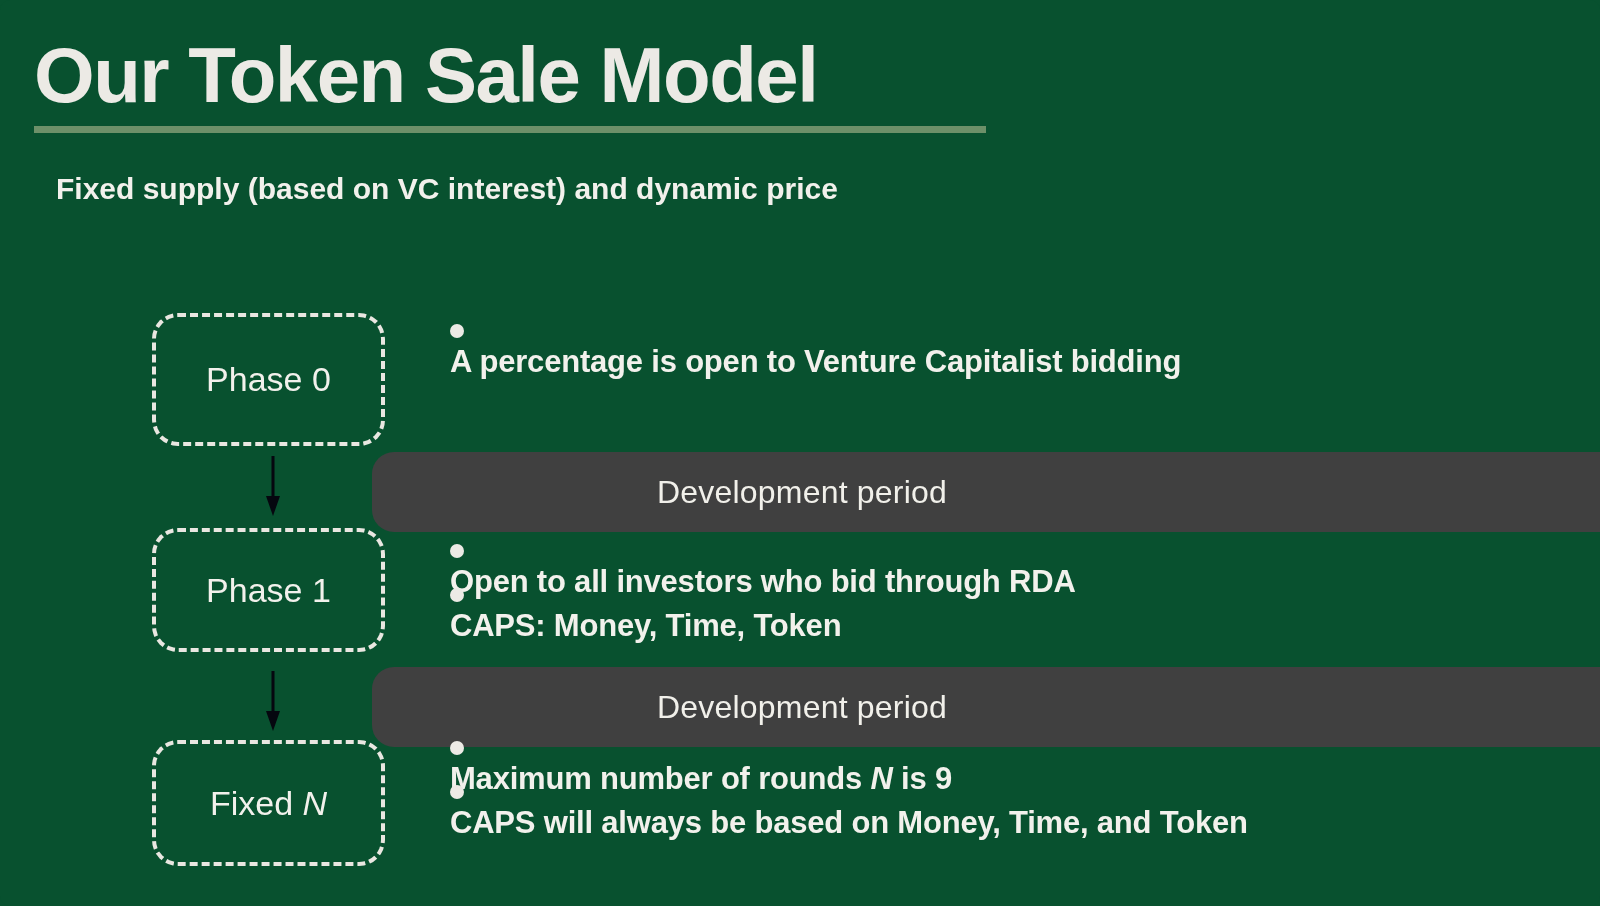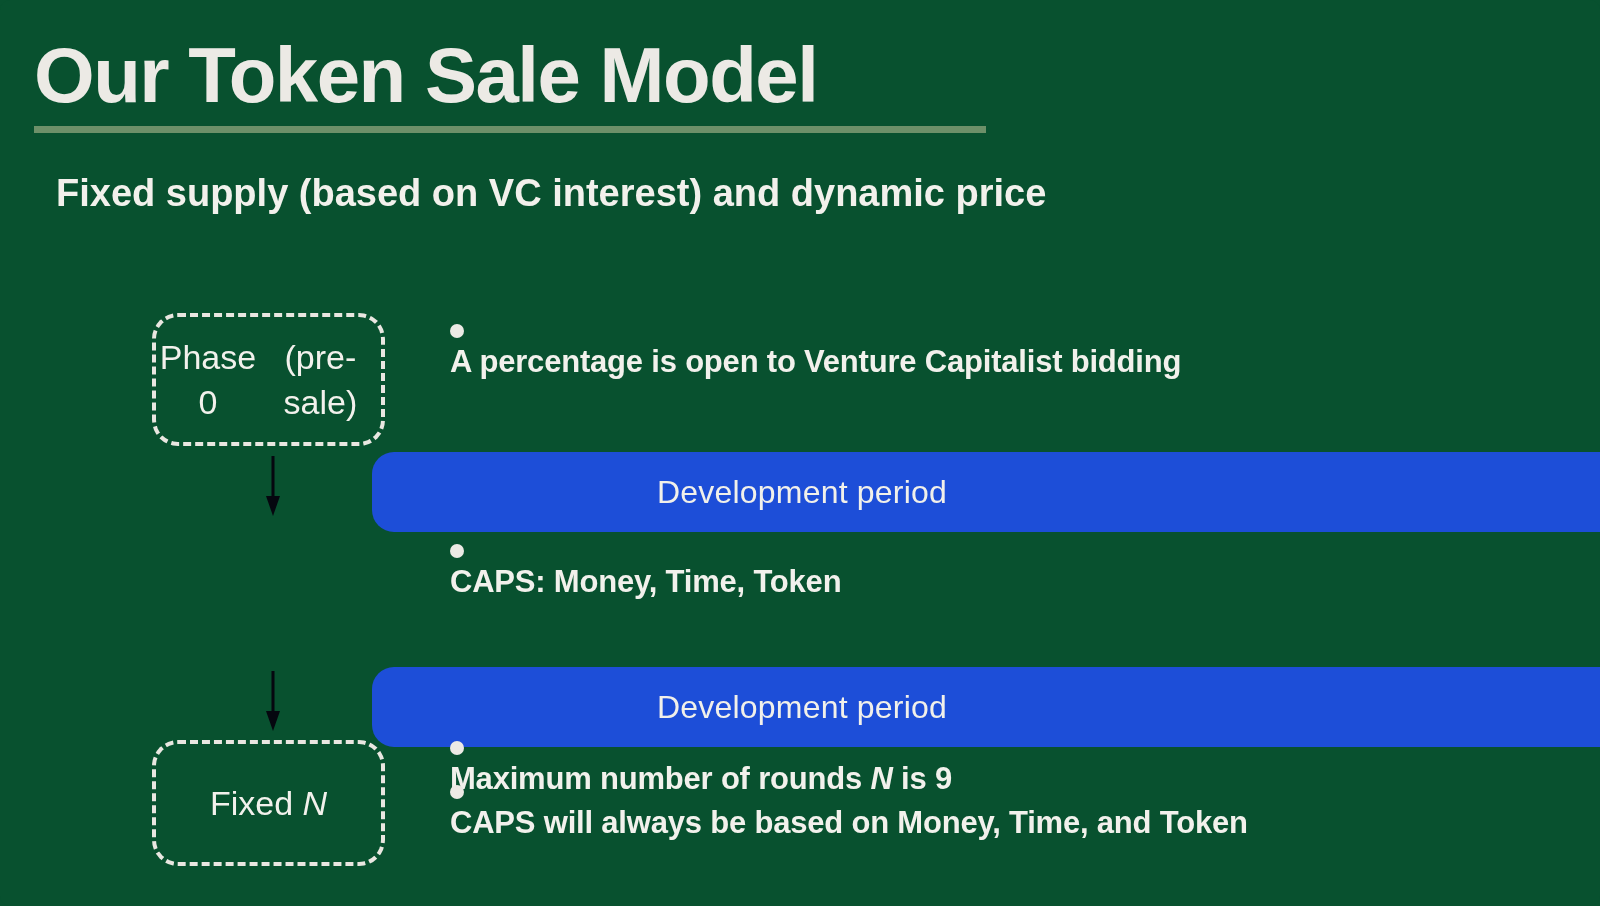--- a/index.html
+++ b/index.html
@@ -40,33 +40,33 @@
     left: 34px;
     top: 126px;
     width: 952px;
     height: 7px;
     background: #6d9069;
   }
   .subtitle {
     position: absolute;
     left: 56px;
     top: 172px;
-    font-size: 38px;
+    font-size: 30px;
     font-weight: 700;
     color: #f2f1ec;
     white-space: nowrap;
   }
 
   
   .dev-bar {
     position: absolute;
     left: 372px;
     right: 0;
     height: 80px;
-    background: #1d4ed8;
+    background: #404040;
     border-top-left-radius: 22px;
     border-bottom-left-radius: 22px;
     display: flex;
     align-items: center;
     justify-content: center;
   }
   .dev-bar-label {
     font-size: 32px;
     font-weight: 400;
     color: #f1f0ea;
@@ -158,30 +158,32 @@
 
   <div class="dev-bar" id="dev-bar-1">
     <span class="dev-bar-label">Development period</span>
   </div>
   <div class="dev-bar" id="dev-bar-2">
     <span class="dev-bar-label">Development period</span>
   </div>
 
   <div class="phase-box" id="phase-box-0">
     <span class="phase-line">Phase 0</span>
-    <span class="phase-line">(pre-sale)</span>
   </div>
 
   <div class="arrow" id="arrow-1">
     <svg width="18" height="60" viewBox="0 0 18 60" aria-hidden="true">
       <line x1="9" y1="0" x2="9" y2="42" stroke="#05070f" stroke-width="3"></line>
       <polygon points="2,40 16,40 9,60" fill="#05070f"></polygon>
     </svg>
   </div>
 
+  <div class="phase-box" id="phase-box-1">
+    <span class="phase-line">Phase 1</span>
+  </div>
 
   <div class="arrow" id="arrow-2">
     <svg width="18" height="60" viewBox="0 0 18 60" aria-hidden="true">
       <line x1="9" y1="0" x2="9" y2="42" stroke="#05070f" stroke-width="3"></line>
       <polygon points="2,40 16,40 9,60" fill="#05070f"></polygon>
     </svg>
   </div>
 
   <div class="phase-box" id="phase-box-n">
     <span class="phase-line"><span>Fixed </span><span class="phase-italic">N</span></span>
@@ -190,20 +192,24 @@
   <div class="bullets" id="bullets-phase0">
     <div class="bullet-row">
       <span class="bullet-dot"></span>
       <span class="bullet-text">A percentage is open to Venture Capitalist bidding</span>
     </div>
   </div>
 
   <div class="bullets" id="bullets-phase1">
     <div class="bullet-row">
       <span class="bullet-dot"></span>
+      <span class="bullet-text">Open to all investors who bid through RDA</span>
+    </div>
+    <div class="bullet-row">
+      <span class="bullet-dot"></span>
       <span class="bullet-text">CAPS: Money, Time, Token</span>
     </div>
   </div>
 
   <div class="bullets" id="bullets-phasen">
     <div class="bullet-row">
       <span class="bullet-dot"></span>
       <span class="bullet-text"><span>Maximum number of rounds </span><span class="var">N</span><span> is 9</span></span>
     </div>
     <div class="bullet-row">

